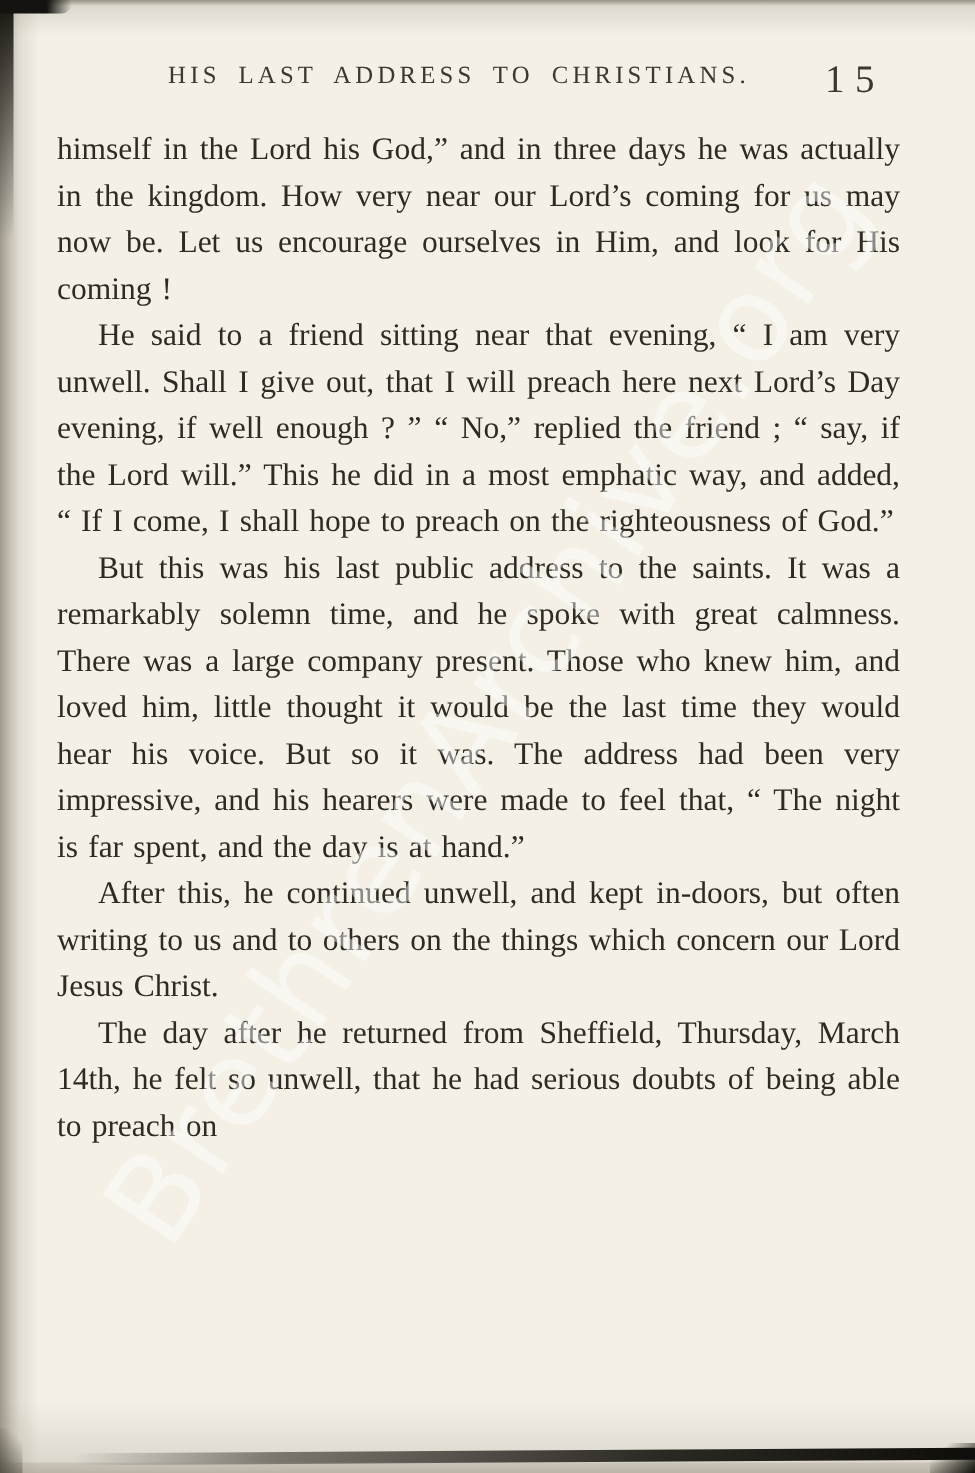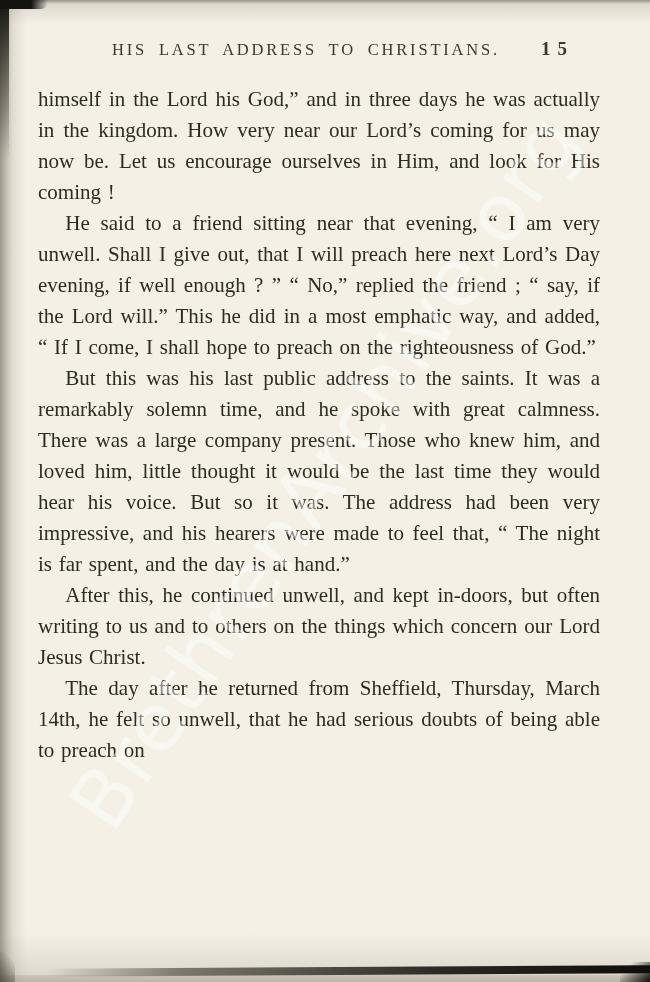--- a/index.html
+++ b/index.html
@@ -77,26 +77,25 @@
   .running-title{
     display:inline-block;
     font-size:16.5px;
     letter-spacing:2.8px;
     word-spacing:5px;
     color:#3b382f;
     padding-right:26px;
   }
   .page-number{
     position:absolute;
-    right:26px;
+    right:10px;
     top:-2px;
-    font-size:19px;
+    font-size:26px;
     letter-spacing:7px;
     color:#3b382f;
-    font-weight:bold;
   }
 
   
   .text-block{
     position:absolute;
     left:38px;
     top:84px;
     width:562px;
     z-index:1;
     font-size:21px;

